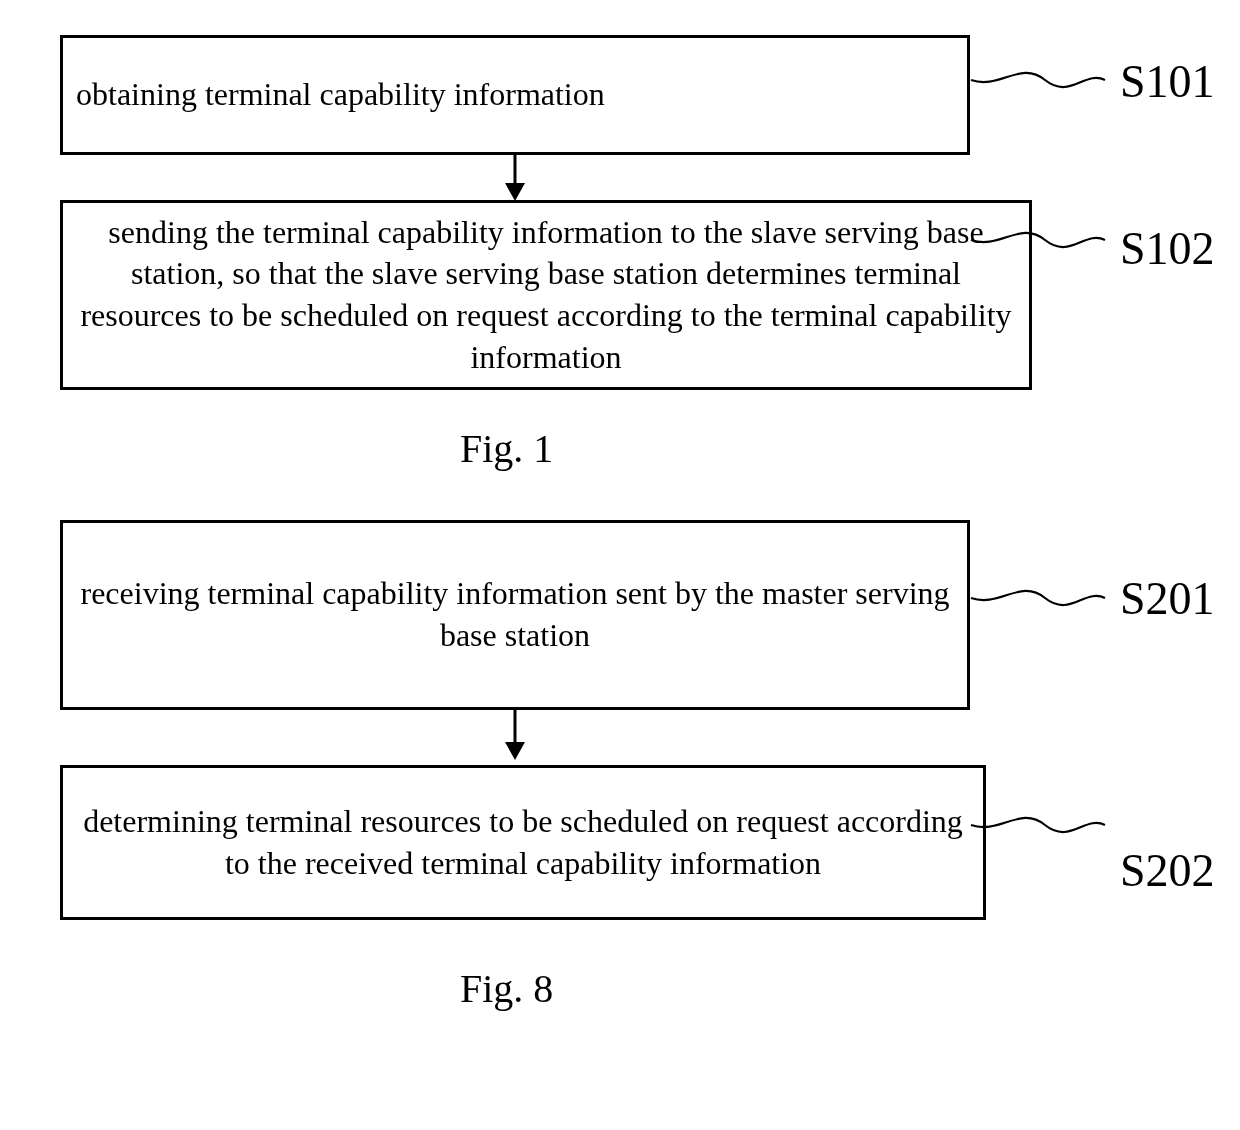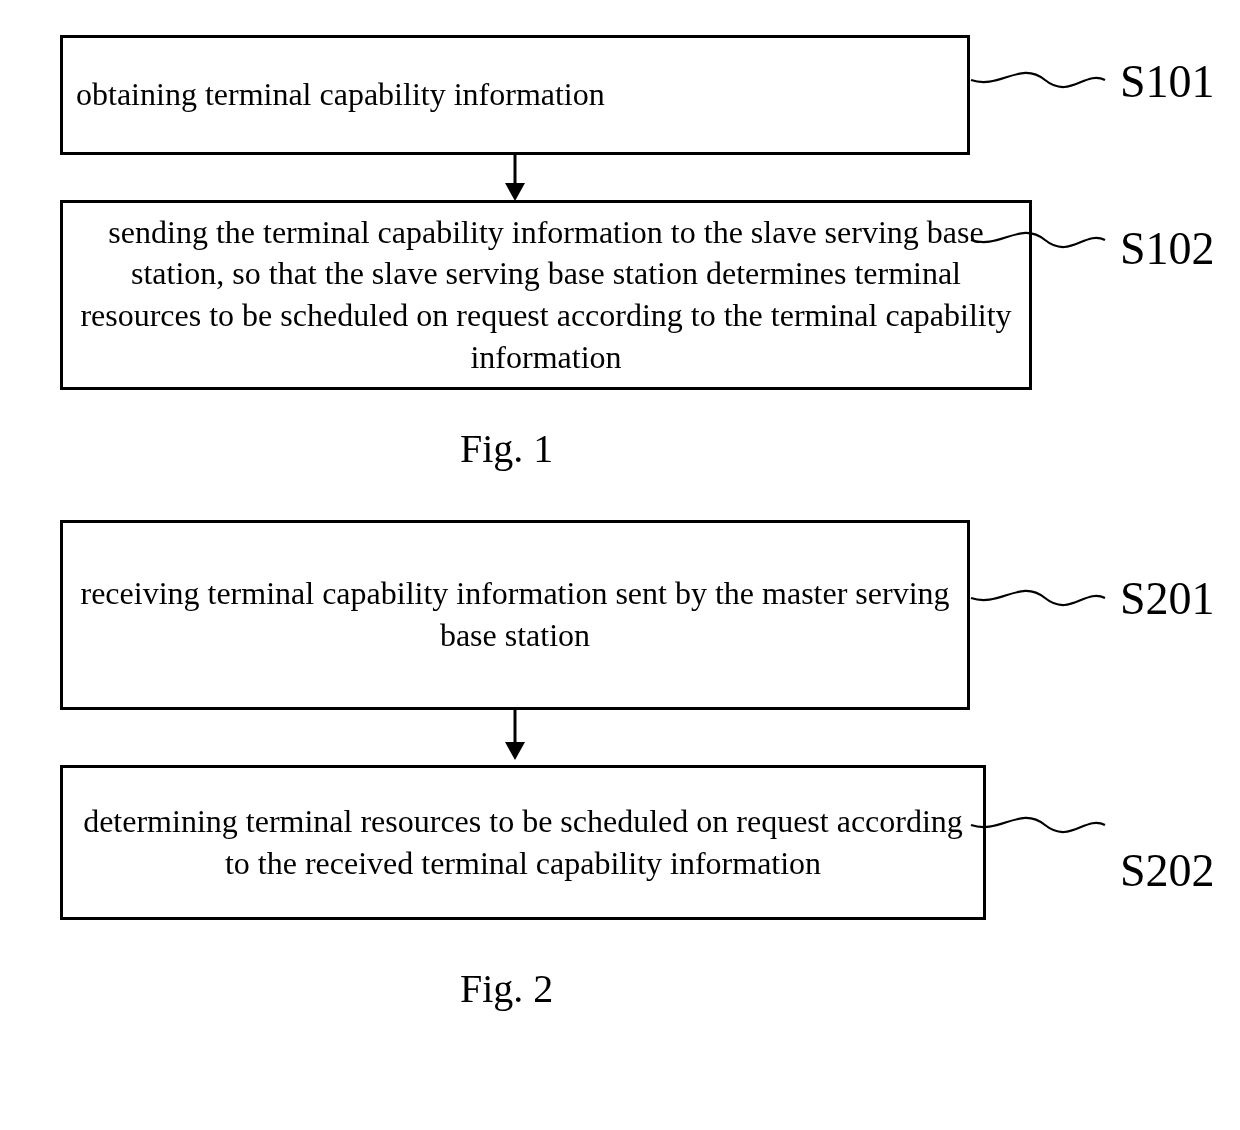--- a/index.html
+++ b/index.html
@@ -82,13 +82,13 @@
 
 <div class="box" style="left:60px; top:765px; width:926px; height:155px;">
   <span>determining terminal resources to be scheduled on request according to the received terminal capability information</span>
 </div>
 
 <svg class="connector" style="left:60px; top:765px;" width="1100" height="100">
   <path d="M 911 60 C 940 70, 960 40, 985 60 C 1010 80, 1025 50, 1045 60" stroke="#000" stroke-width="2.2" fill="none"></path>
 </svg>
 <div class="step-label" style="left:1120px; top:800px;margin-top:44px;">S202</div>
 
-<div class="caption" style="left:460px; top:965px;">Fig. 2</div>
+<div class="caption" style="left:460px; top:965px;">Fig. 8</div>
 
 </body></html>

